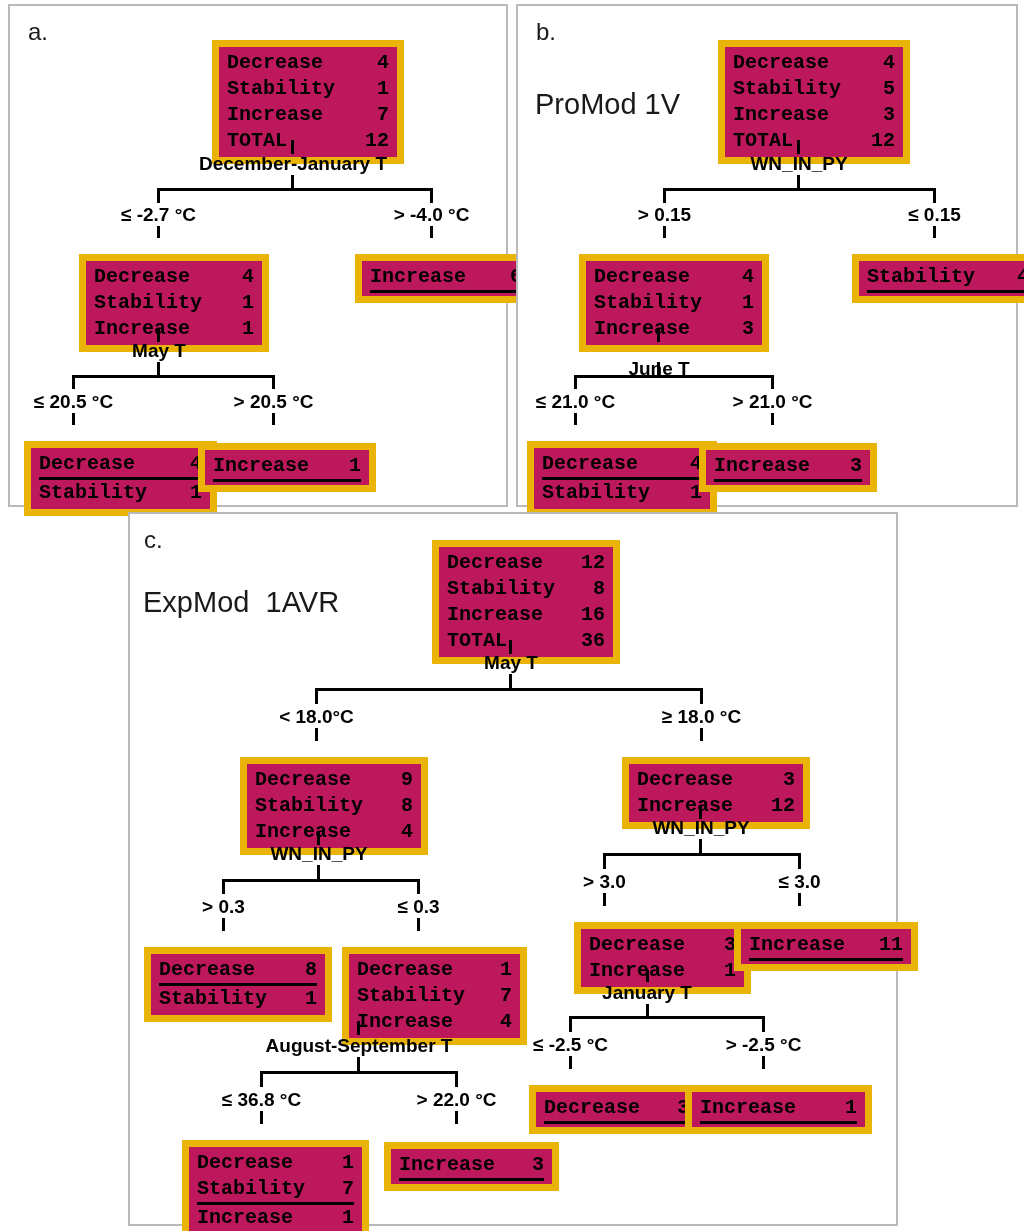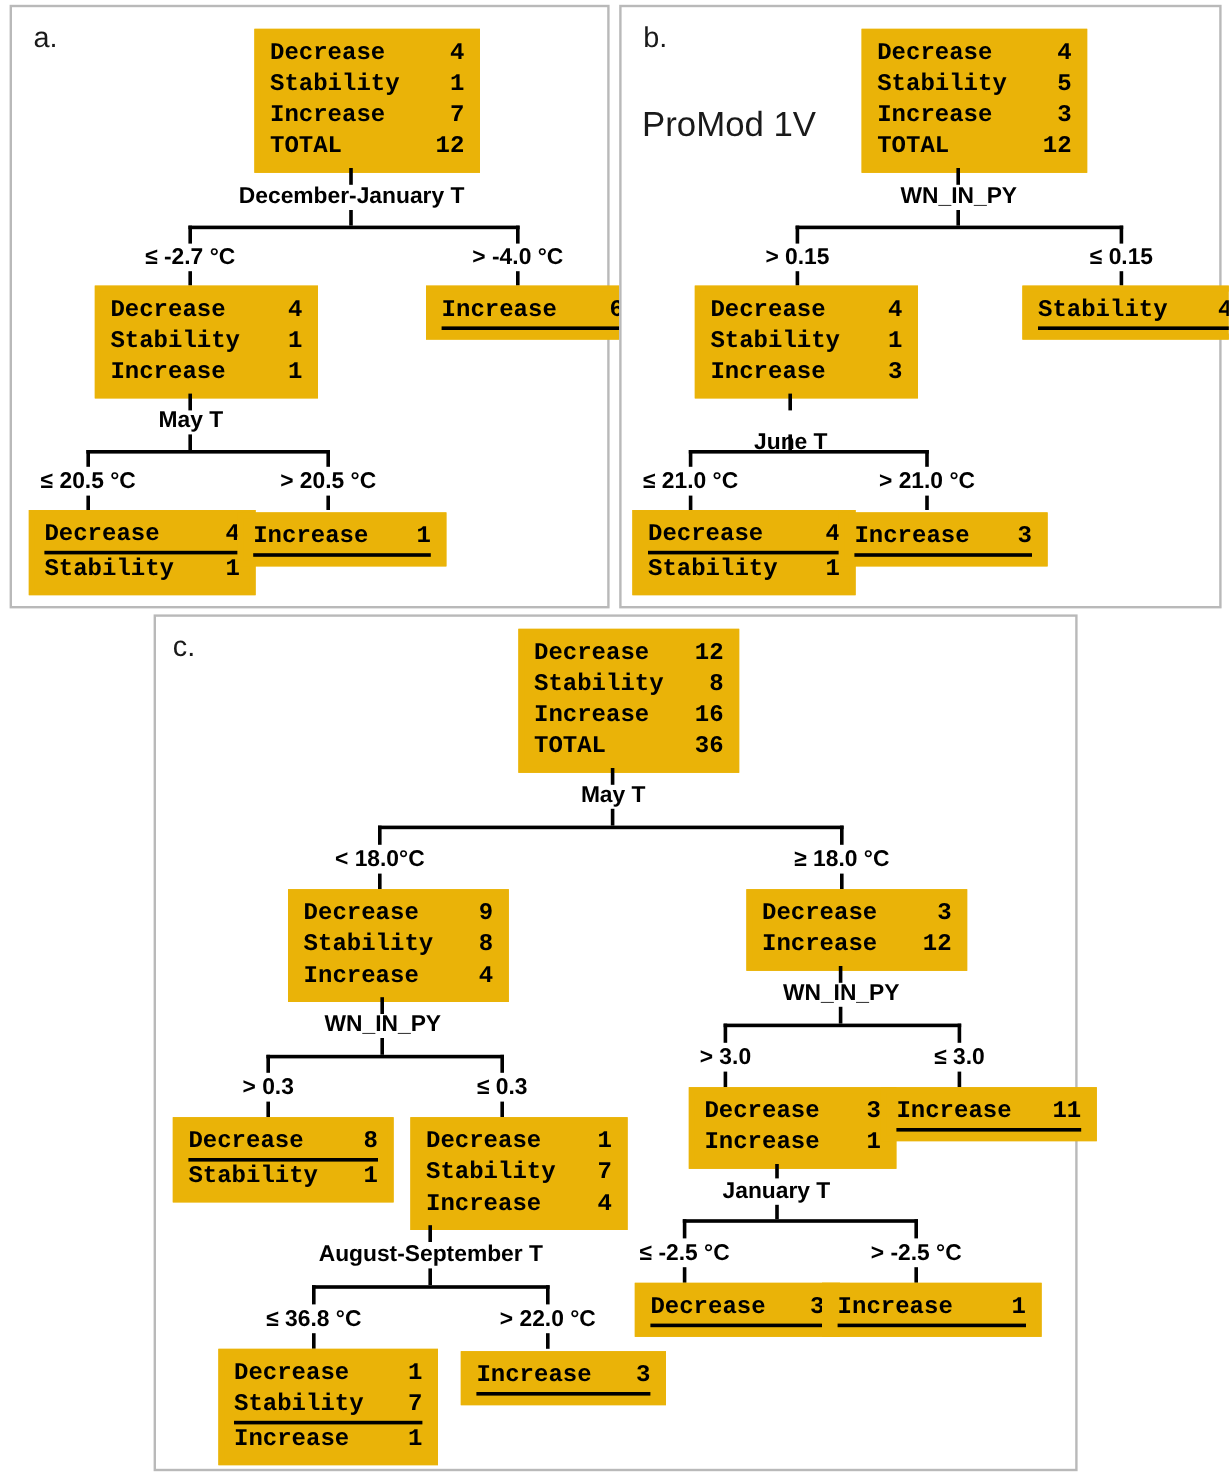--- a/index.html
+++ b/index.html
@@ -1,21 +1,21 @@
 <!DOCTYPE html>
 <html><head>
 <meta charset="utf-8">
 <style>
   html,body{margin:0;padding:0;background:#fff;}
   body{width:1024px;height:1231px;position:relative;overflow:hidden;}
   .canvas{position:absolute;left:0;top:0;width:1024px;height:1231px;background:#fff;}
   .panel{position:absolute;border:2px solid #b9b9b9;background:#fff;box-sizing:border-box;}
   .plabel{position:absolute;font:400 24px "Liberation Sans",sans-serif;color:#1a1a1a;}
   .ptitle{position:absolute;font:400 29px "Liberation Sans",sans-serif;color:#1a1a1a;white-space:pre;}
-  .box{position:absolute;border:5px solid #eab308;background:#eab308;padding:3px 8px;}
+  .box{position:absolute;border:7px solid #eab308;background:#be185d;padding:3px 8px;margin-top:16px;}
   .row{display:flex;justify-content:space-between;gap:10px;font:700 20px "Liberation Mono",monospace;line-height:26px;color:#000;white-space:pre;}
   .row.u{border-bottom:3px solid #000;}
   .sl,.bl{position:absolute;text-align:center;font:700 19px "Liberation Sans",sans-serif;line-height:21px;color:#000;white-space:nowrap;}
   .vl{position:absolute;width:3px;background:#000;}
   .hl{position:absolute;height:3px;background:#000;}
 </style>
 </head>
 <body>
 
 <div class="canvas">
@@ -120,20 +120,21 @@
       <div class="row"><span>Stability</span><span>1</span></div>
     </div>
 
     <div class="box" style="left:181px;top:421px;width:148px">
       <div class="row u"><span>Increase</span><span>3</span></div>
     </div>
   </div>
 
   <div class="panel" style="left:128px;top:512px;width:770px;height:714px">
     <div class="plabel" style="left:14px;top:12px">c.</div>
+    <div class="ptitle" style="left:13px;top:72px">ExpMod  1AVR</div>
 
     <div class="box" style="left:302px;top:10px;width:158px">
       <div class="row"><span>Decrease</span><span>12</span></div>
       <div class="row"><span>Stability</span><span>8</span></div>
       <div class="row"><span>Increase</span><span>16</span></div>
       <div class="row"><span>TOTAL</span><span>36</span></div>
     </div>
 
     <div class="vl" style="left:379px;top:126px;height:14px"></div>
     <div class="sl" style="left:311px;top:138px;width:140px">May T</div>

